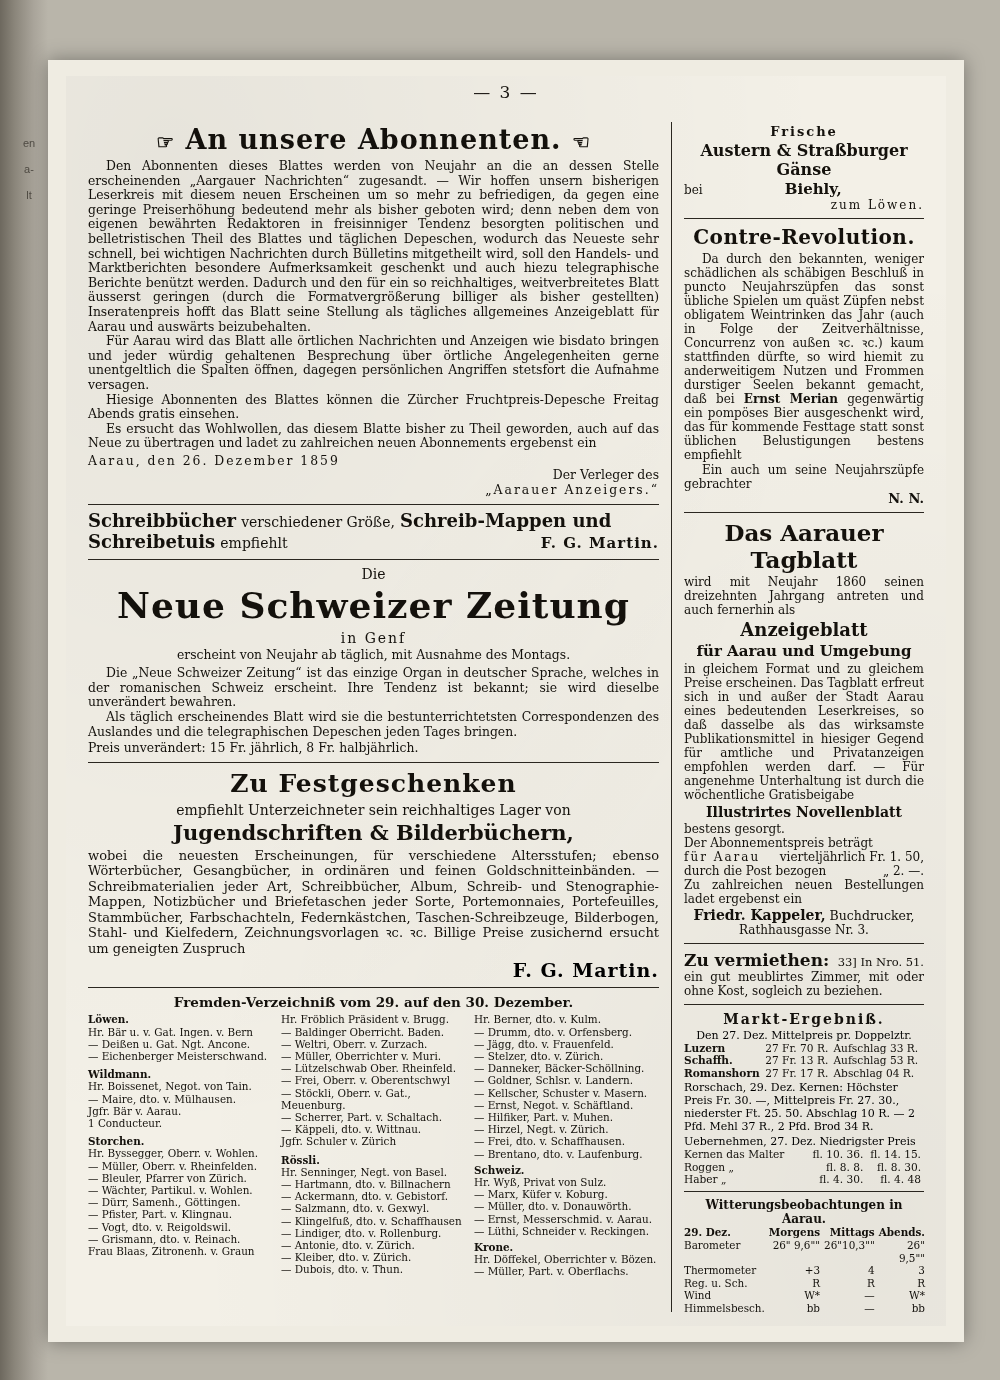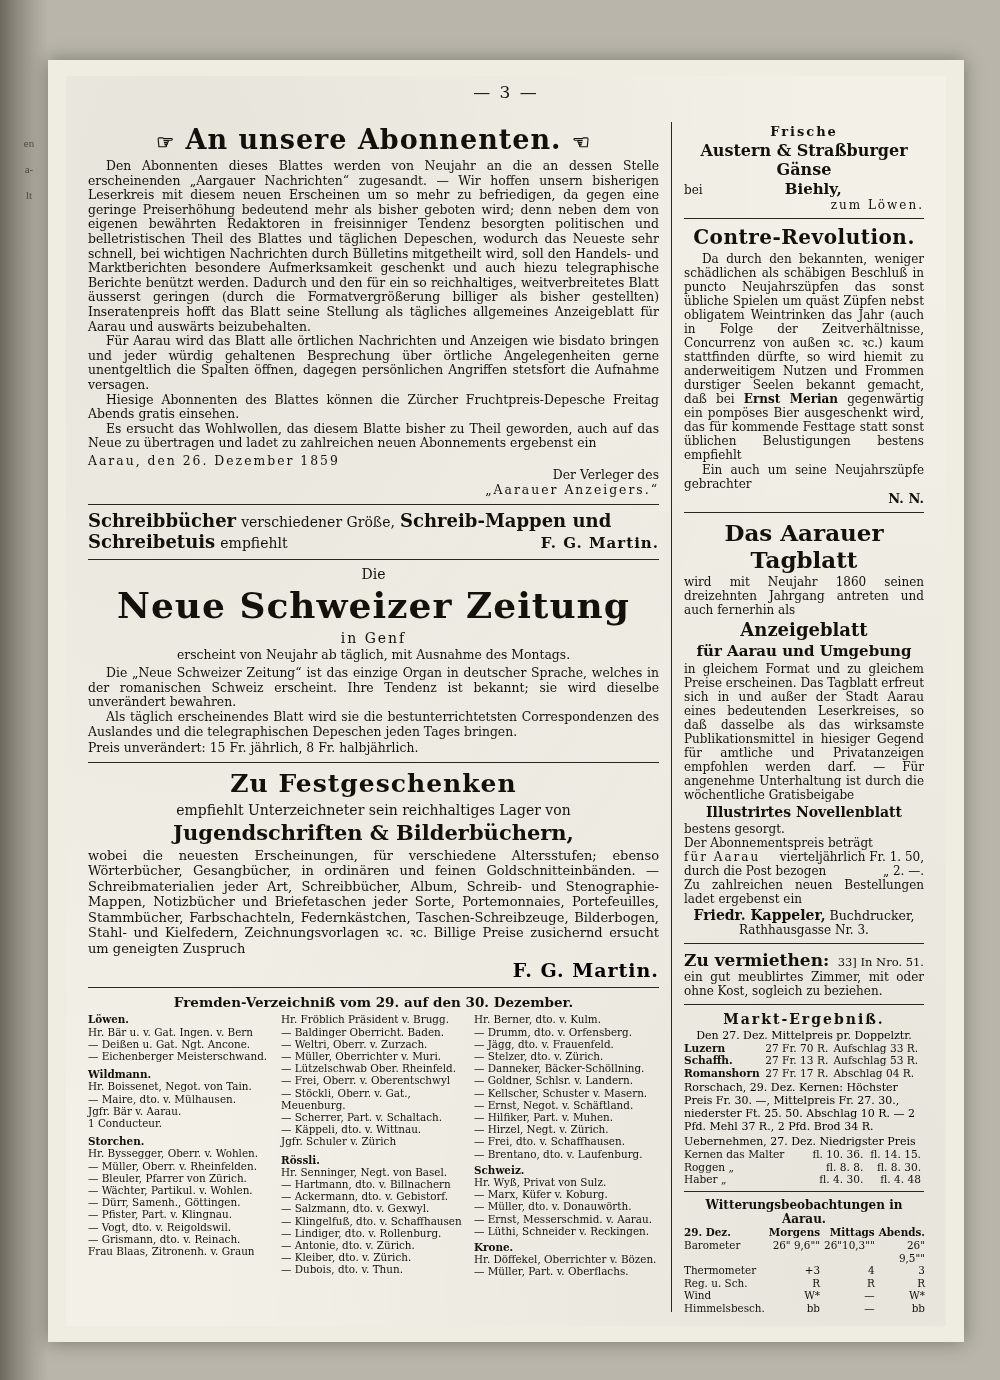--- a/index.html
+++ b/index.html
@@ -17,21 +17,21 @@
     background:#efece2;
     box-shadow:0 0 18px rgba(0,0,0,.35);
   }
   
   #gutter{
     position:absolute;left:0;top:0;width:48px;height:1380px;
     background:linear-gradient(90deg,#6d685e 0%,#8a857a 30%,#a9a49a 70%,#b9b5aa 100%);
   }
   #edge-scraps{
     position:absolute;left:8px;top:130px;width:42px;height:120px;
-    color:#3a362f;font-size:11px;line-height:26px;font-family:Liberation Serif, serif;
+    color:#3a362f;font-size:11px;line-height:26px;font-family:Liberation Sans, sans-serif;
     text-align:center;opacity:.8;
   }
   #paper{
     position:absolute;left:18px;top:16px;width:880px;height:1250px;
     background:#f3f0e7;
   }
   
   #paper:after{
     content:"";position:absolute;inset:0;pointer-events:none;
     background:

